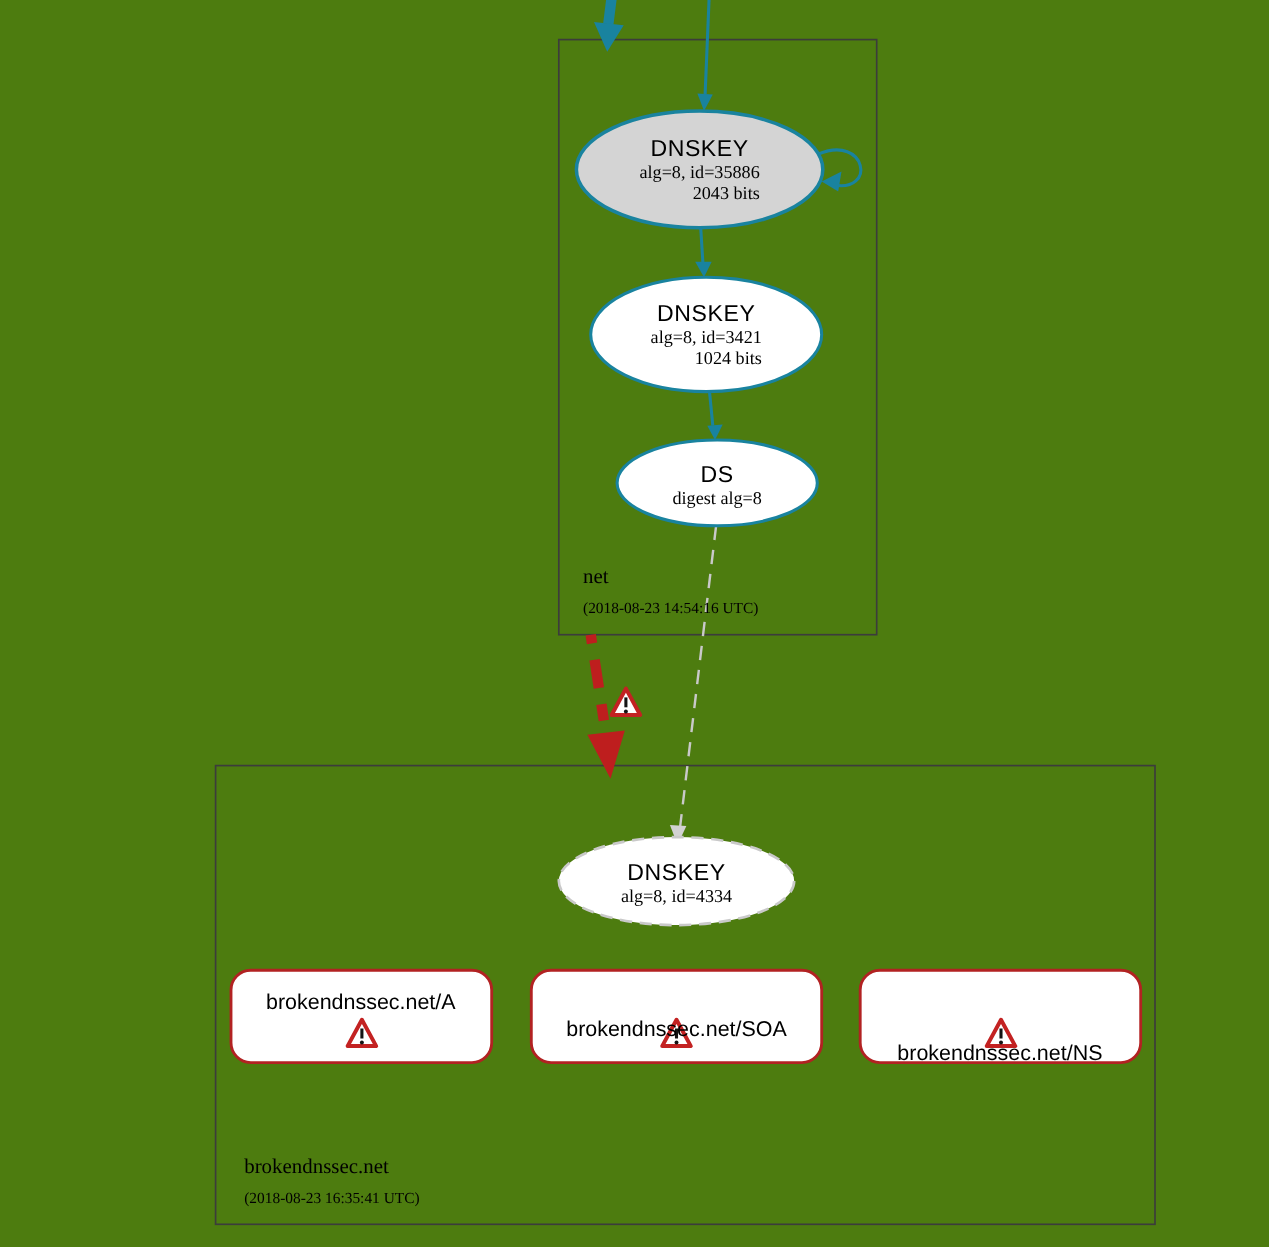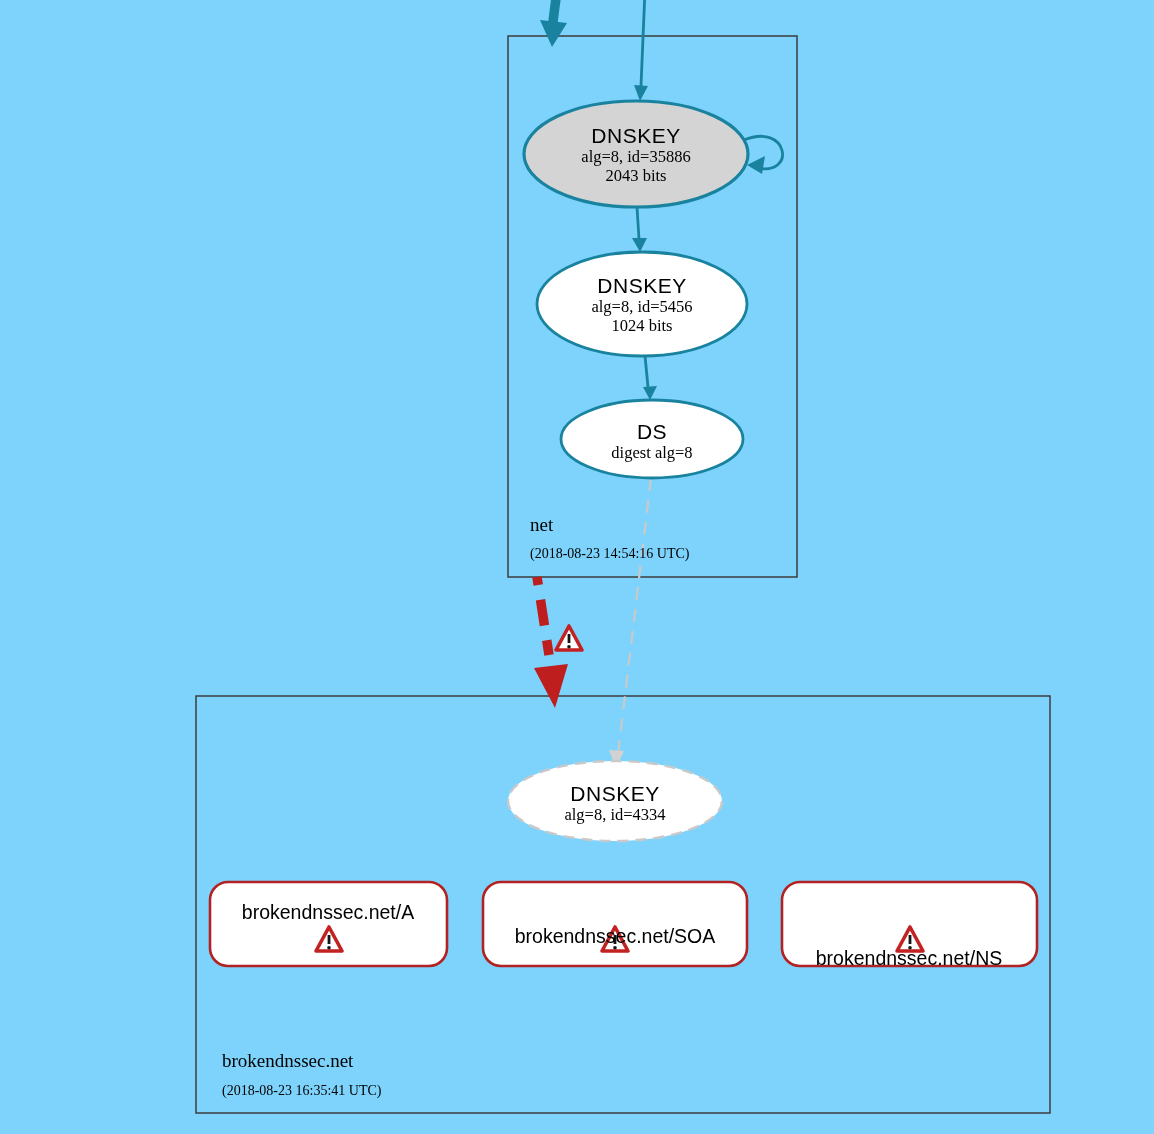--- a/index.html
+++ b/index.html
@@ -1,20 +1,20 @@
 <!DOCTYPE html>
 <html><head>
 <meta charset="utf-8">
 <style>
   html, body { margin: 0; padding: 0; background: #ffffff; }
   .canvas {
     position: relative;
     width: 1154px;
     height: 1134px;
-    background: #7dd3fc;
+    background: #4d7c0f;
     font-family: "Liberation Serif", serif;
     overflow: hidden;
   }
   .canvas > svg { position: absolute; left: 0; top: 0; }
   .label {
     position: absolute;
     transform: translate(-50%, -50%);
     text-align: center;
     color: #000000;
     white-space: nowrap;
@@ -23,20 +23,21 @@
   .node-title {
     display: block;
     font-family: "Liberation Sans", sans-serif;
     font-size: 21px;
     letter-spacing: 0.5px;
   }
   .node-detail {
     display: block;
     font-family: "Liberation Serif", serif;
     font-size: 16.5px;
+    text-align: right;
   }
   .rrset-label {
     position: absolute;
     transform: translate(-50%, -50%);
     font-family: Liberation Sans, sans-serif;
     font-size: 19.5px;
     color: #000000;
     white-space: nowrap;
   }
   .zone-name {
@@ -120,21 +121,21 @@
   </svg>
 
   <div class="label" style="left:636px; top:155px;">
     <span class="node-title">DNSKEY</span>
     <span class="node-detail">alg=8, id=35886</span>
     <span class="node-detail">2043 bits</span>
   </div>
 
   <div class="label" style="left:642px; top:305px;">
     <span class="node-title">DNSKEY</span>
-    <span class="node-detail">alg=8, id=5456</span>
+    <span class="node-detail">alg=8, id=3421</span>
     <span class="node-detail">1024 bits</span>
   </div>
 
   <div class="label" style="left:652px; top:442px;">
     <span class="node-title">DS</span>
     <span class="node-detail">digest alg=8</span>
   </div>
 
   <div class="label" style="left:615px; top:804px;">
     <span class="node-title">DNSKEY</span>

